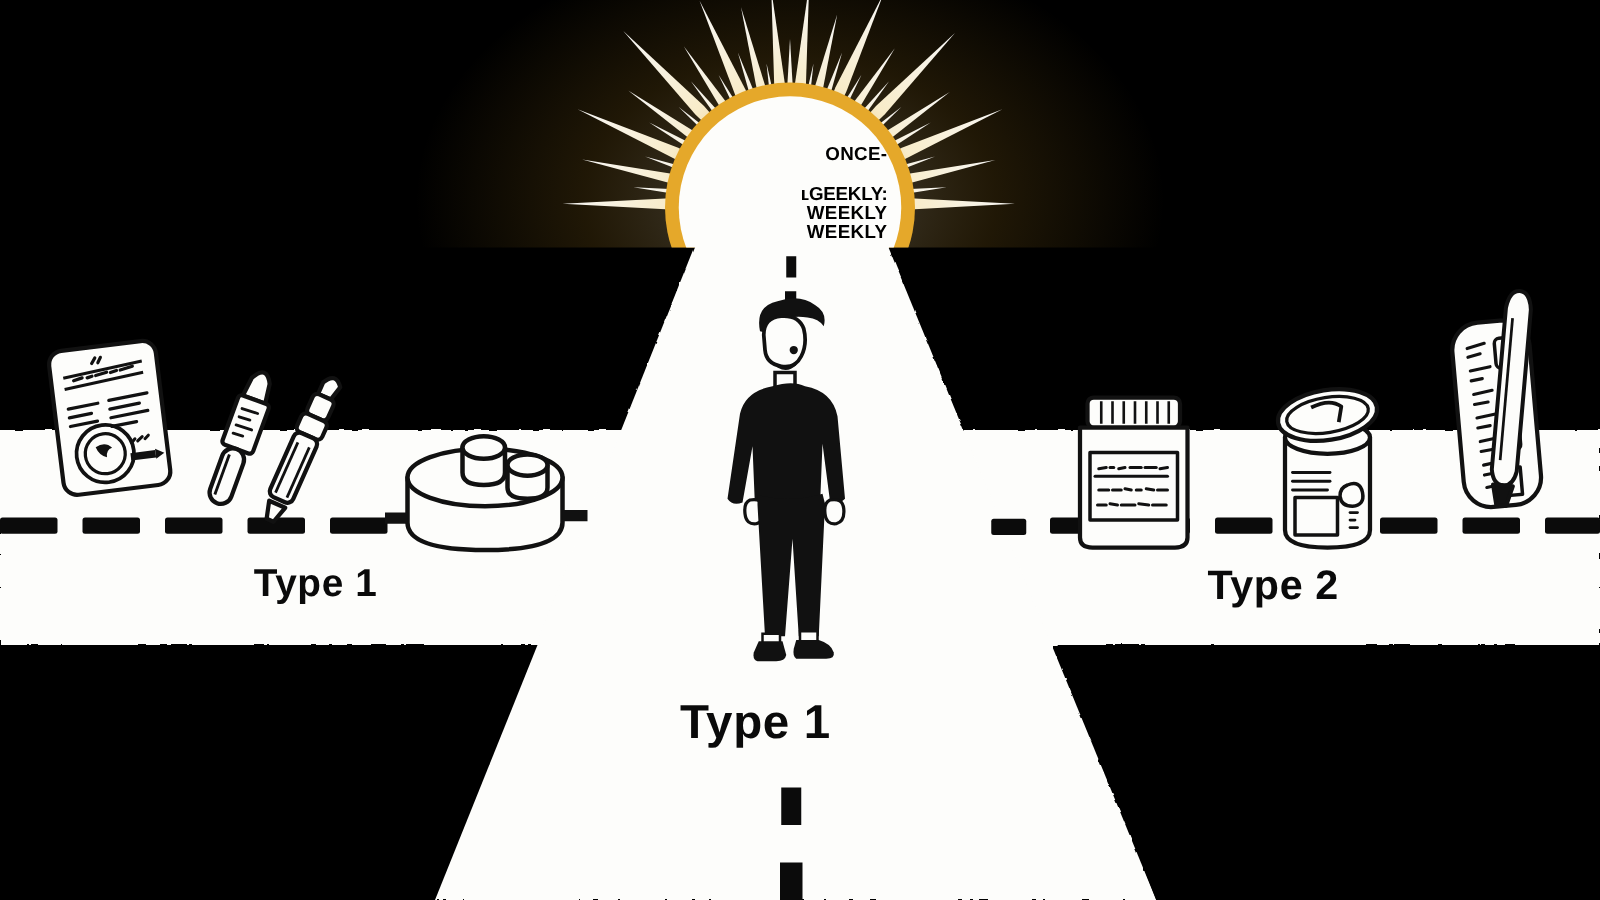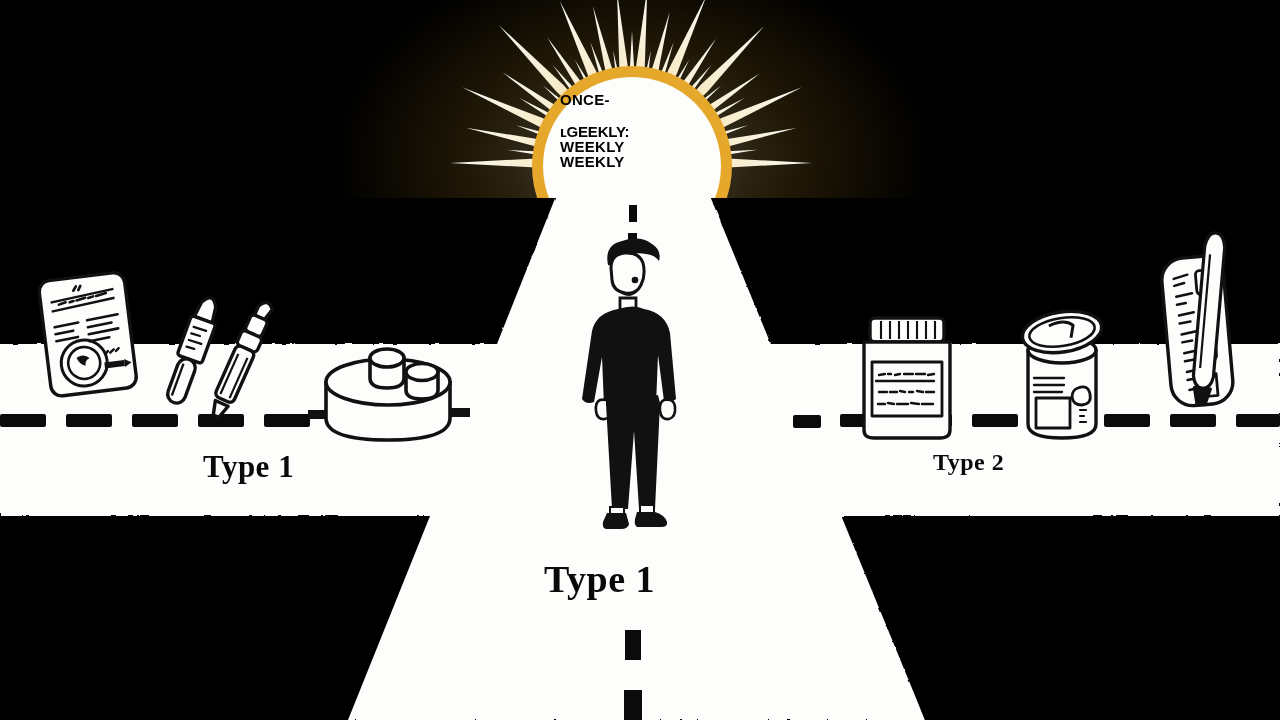--- a/index.html
+++ b/index.html
@@ -14,37 +14,37 @@
     background: #000000;
     overflow: hidden;
     font-family: "Liberation Sans", sans-serif;
   }
   #scene { position: absolute; inset: 0; }
 
   
   .road-label {
     position: absolute;
     color: #0a0a0a;
-    font-family: Liberation Serif, serif;
+    font-family: Liberation Sans, sans-serif;
     font-weight: bold;
     white-space: nowrap;
     letter-spacing: 0.5px;
     user-select: none;
   }
   #label-type1-left  { left: 203px; top: 449px; font-size: 31px; }
-  #label-type2-right { left: 933px; top: 449px; font-size: 24px; }
+  #label-type2-right { left: 966px; top: 449px; font-size: 33px; }
   #label-type1-center{ left: 544px; top: 557px; font-size: 38px; }
 
   
   #sun-text {
     position: absolute;
     left: 560px;
-    top: 92px;
+    top: 116px;
     width: 150px;
-    text-align: left;
+    text-align: right;
     color: #000;
     font-family: "Liberation Sans", sans-serif;
     font-weight: bold;
     font-size: 15px;
     line-height: 1.0;
     letter-spacing: 0.3px;
     user-select: none;
     z-index: 40;
   }
   #sun-text span { display: block; }

